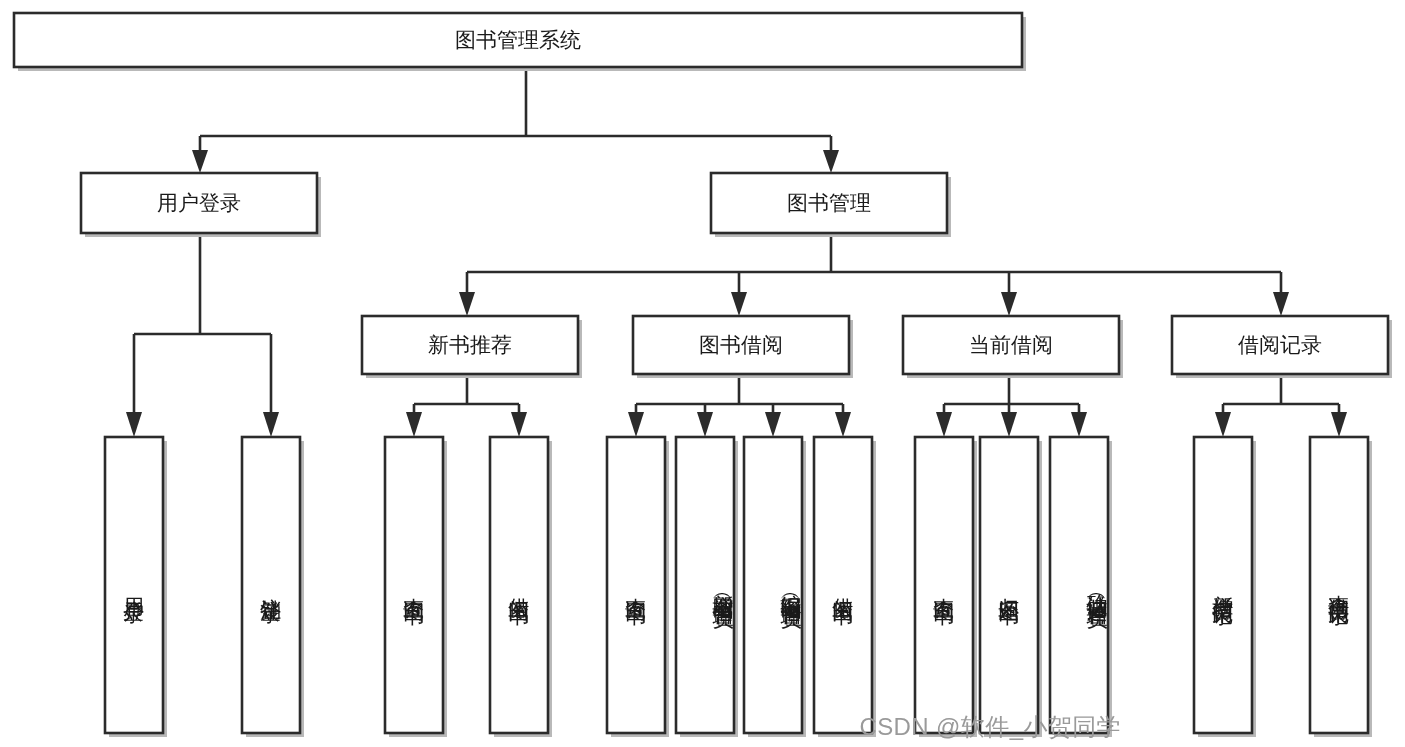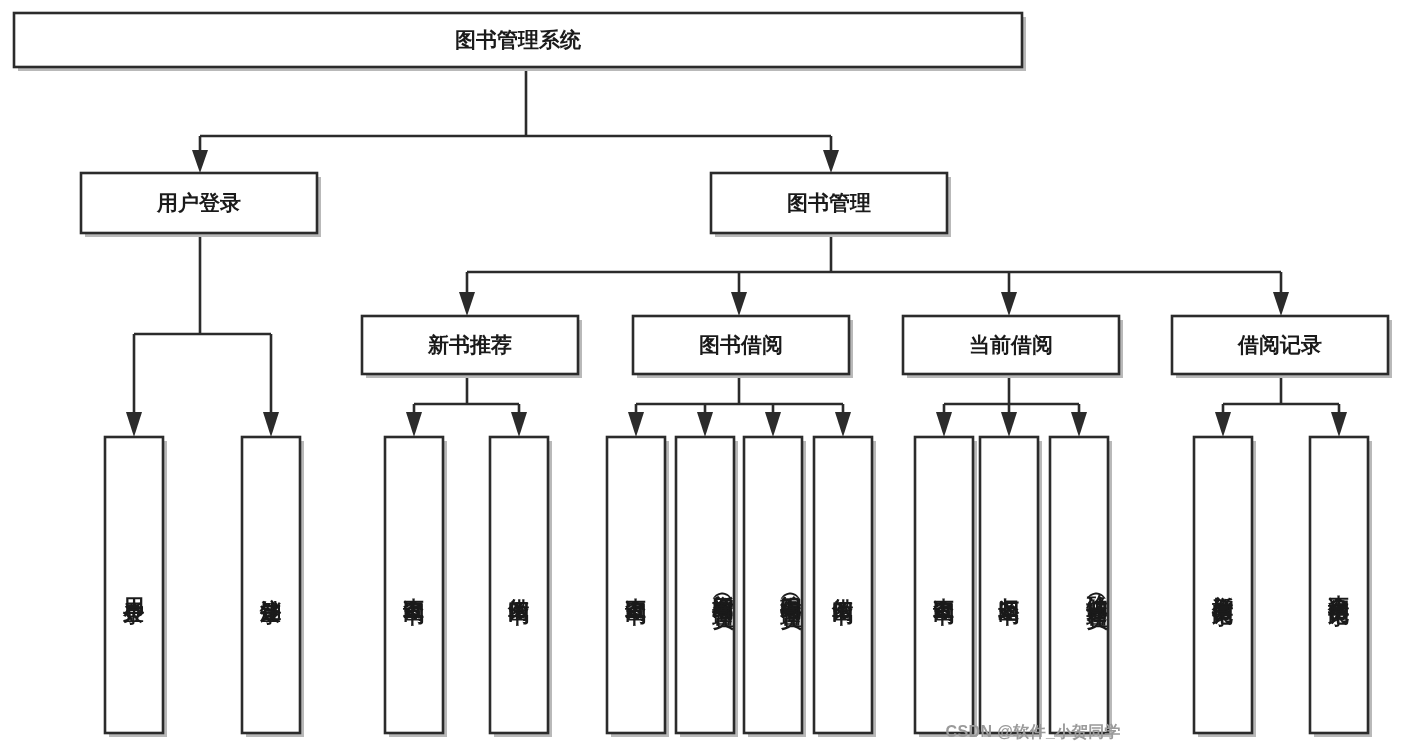--- a/index.html
+++ b/index.html
@@ -11,21 +11,20 @@
     width: 1405px;
     height: 747px;
     font-family: "Liberation Sans", "DejaVu Sans", sans-serif;
     overflow: hidden;
   }
   #diagram-root {
     position: relative;
     width: 1129px;
     height: 747px;
     background: #ffffff;
-    font-weight: bold;
   }
   svg#flow {
     position: absolute;
     left: 0;
     top: 0;
     width: 1405px;
     height: 747px;
     display: block;
   }
   .node-rect {
@@ -69,21 +68,21 @@
     pointer-events: none;
   }
   .vlabel.center {
     align-items: center;
   }
   .watermark {
     position: absolute;
     right: 8px;
     bottom: 4px;
     font-family: "Liberation Sans", "DejaVu Sans", sans-serif;
-    font-size: 16px;
+    font-size: 24px;
     color: #9a9a9a;
     letter-spacing: 0.4px;
     white-space: nowrap;
   }
 </style>
 </head>
 <body>
 
 <div id="diagram-root">
 

